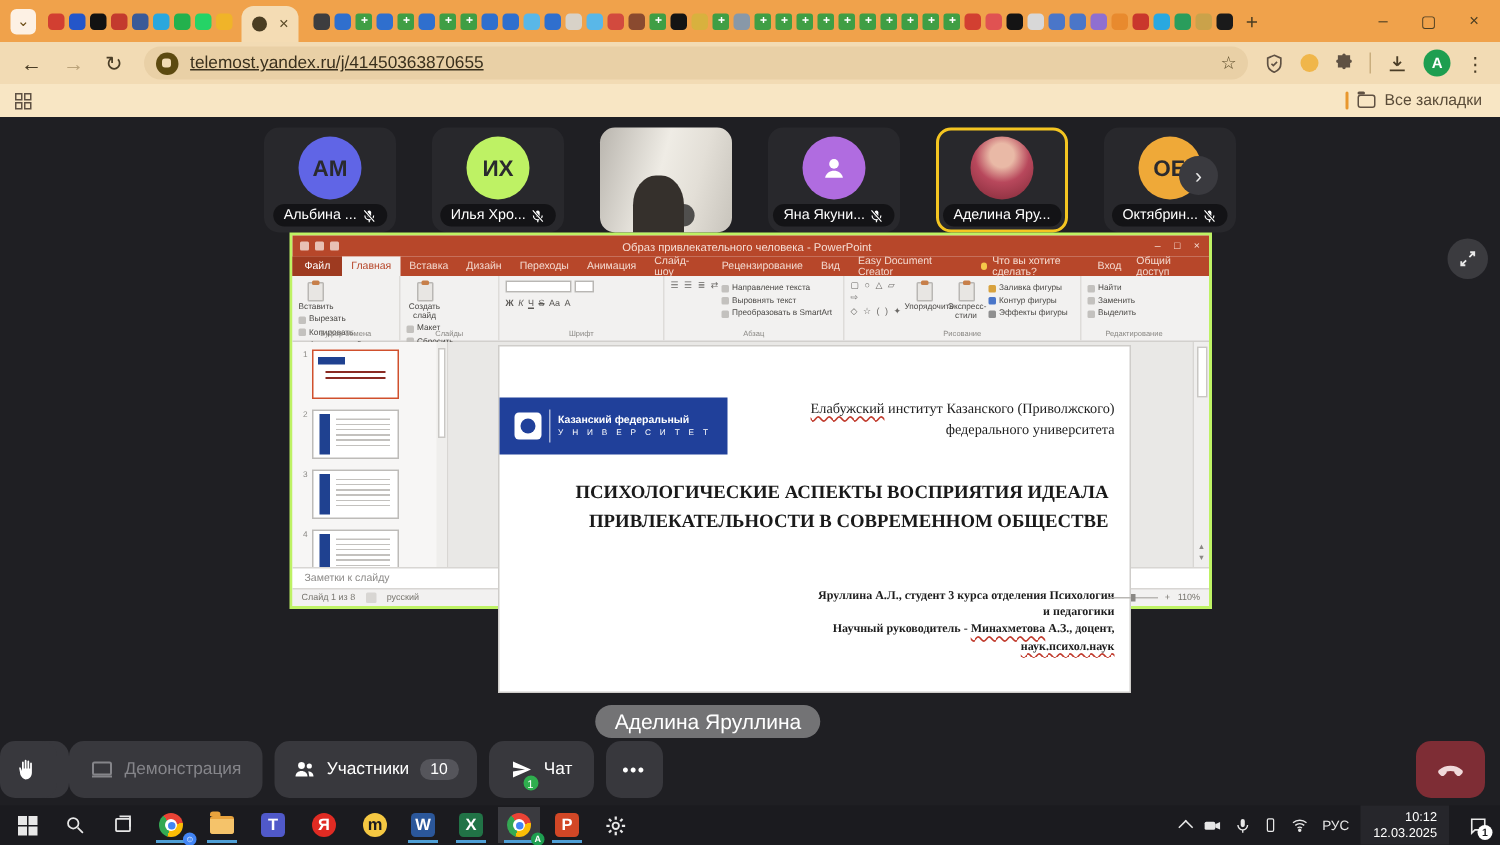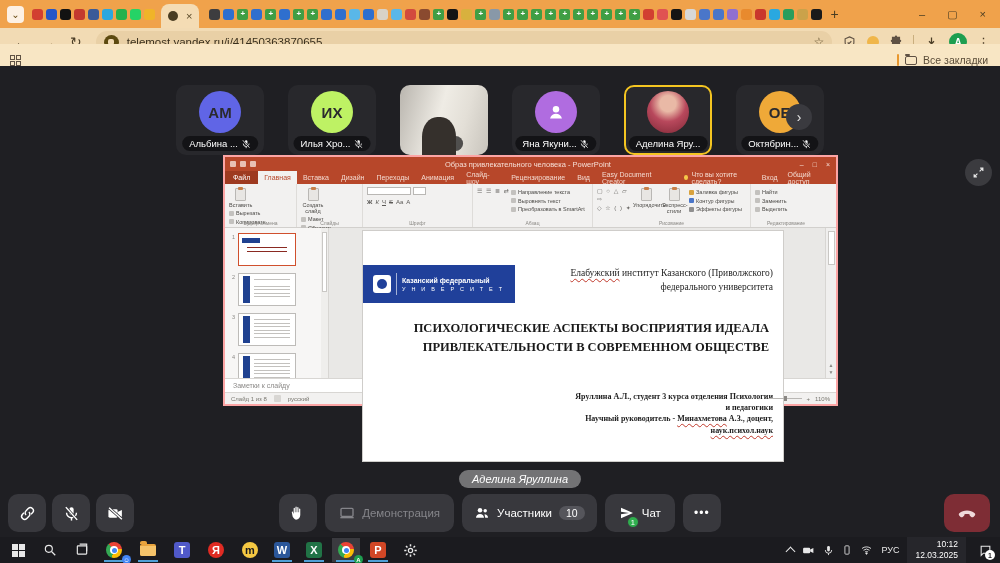--- a/index.html
+++ b/index.html
@@ -29,21 +29,21 @@
   #addricon { width:15px; height:15px; border-radius:50%; background:#5d4a10; display:flex; align-items:center; justify-content:center; }
   #addricon i { width:6px; height:6px; border-radius:2px; background:#f2dbb4; display:block; }
   #addrurl { margin-left:8px; font-size:11.5px; color:#3a301d;text-decoration:underline; }
   #addrstar { margin-left:auto; font-size:12px; color:#5a4a28; }
   .tb-ic { margin-left:10px; }
   #avatarA { width:18px; height:18px; border-radius:50%; background:#1e9e50; color:#fff; font-size:10px; font-weight:bold;
     display:flex; align-items:center; justify-content:center; margin-left:10px; }
   #menu3 { font-size:13px; color:#4a3d26; margin:0 10px; }
   .vdiv { width:1px; height:14px; background:#c9ae7e; margin-left:10px; }
 
-  #bookmarks { position:absolute; left:0; top:44px; width:1000px; height:22px; background:#f8e6c4; display:flex; align-items:flex-end; }
+  #bookmarks { position:absolute; left:0; top:56px; width:1000px; height:22px; background:#f8e6c4; display:flex; align-items:center; }
   #appsgrid { margin-left:10px; width:11px; height:11px; display:grid; grid-template-columns:5px 5px; gap:1px; }
   #appsgrid i { width:5px; height:5px; border:1.4px solid #5f5143; }
   #bm-right { margin-left:auto; display:flex; align-items:center; gap:6px; padding-right:12px; font-size:10.5px; color:#5a4c38; }
   #bm-bar { width:2px; height:12px; background:#e8972e; border-radius:1px; }
   .folder-ic { width:12px; height:9px; background:transparent; border:1.3px solid #5f5143; border-radius:2px; position:relative; }
   .folder-ic:before { content:""; position:absolute; left:-1px; top:-3px; width:5px; height:2px; background:#5f5143; border-radius:1px; }
 
   
   #meeting { position:absolute; left:0; top:78px; width:1000px; height:459px; background:#1f1f23; }
 
@@ -59,21 +59,21 @@
     border-radius:45% 45% 0 0; }
   .av-photo { background:radial-gradient(circle at 50% 30%, #e9b9a6 0 22%, #b8485c 50%, #7e2836 100%); }
   .micoff { width:10px; height:10px; flex:0 0 auto; }
   #tiles-next { position:absolute; left:786px; top:26px; width:26px; height:26px; border-radius:50%; background:#3a3a3f;
     color:#e8e8e8; font-size:14px; display:flex; align-items:center; justify-content:center; }
 
   #expandbtn { position:absolute; left:965px; top:81px; width:27px; height:27px; border-radius:50%; background:rgba(62,62,66,.9);
     display:flex; align-items:center; justify-content:center; }
 
   
-  #share { position:absolute; left:193px; top:77px; width:615px; height:251px; background:#fca5a5; padding:2px;margin-left:30px; }
+  #share { position:absolute; left:193px; top:77px; width:615px; height:251px; background:#bef264; padding:2px; }
   #ppt { width:100%; height:100%; background:#f2f1f0; display:flex; flex-direction:column; position:relative; font-family:"Liberation Sans",sans-serif; }
   #ppt-title { height:14px; background:#b7472a; display:flex; align-items:center; color:#f6ded5; font-size:7.5px; }
   #ppt-title .qat { display:flex; gap:4px; margin-left:5px; }
   #ppt-title .qat i { width:6px; height:6px; background:#e8c0b4; border-radius:1px; display:block; }
   #ppt-title .t { flex:1; text-align:center; }
   #ppt-title .wc { display:flex; gap:9px; margin-right:6px; font-size:7px; }
   #ppt-tabs { height:13px; background:#b7472a; display:flex; align-items:center; font-size:7px; color:#f3d9cf; }
   #ppt-tabs .ft { background:#9e3a20; color:#fff; padding:1px 8px; height:13px; display:flex; align-items:center; }
   #ppt-tabs .tab { padding:0 6px; }
   #ppt-tabs .tab.on { background:#f2f1f0; color:#b7472a; height:13px; display:flex; align-items:center; }
@@ -130,29 +130,29 @@
 
   #ppt-notes { height:14px; background:#fff; border-top:1px solid #d8d6d3; font-size:7px; color:#8c8a88; display:flex; align-items:center; padding-left:8px; }
   #ppt-status { height:12px; background:#f2f1f0; border-top:1px solid #d8d6d3; display:flex; align-items:center;
     font-size:6px; color:#78766f; padding:0 6px; gap:7px; }
   #ppt-status .sp { width:7px; height:7px; background:#d8d6d3; border-radius:1px; }
   #ppt-status .right { margin-left:auto; display:flex; align-items:center; gap:5px; }
   #ppt-status .vico { width:6px; height:6px; border:1px solid #9a9894; display:inline-block; }
   #ppt-status .track { width:34px; height:1px; background:#b9b7b4; position:relative; display:inline-block; }
   #ppt-status .track i { position:absolute; left:16px; top:-2px; width:3px; height:5px; background:#8a8884; display:block; }
 
-  #presenter-badge { position:absolute; left:520px; top:392px; transform:translateX(-50%); background:rgba(120,120,122,.95);
-    color:#fff; font-size:11px; padding:3px 13px; border-radius:12px; white-space:nowrap;font-style:italic; }
+  #presenter-badge { position:absolute; left:472px; top:392px; transform:translateX(-50%); background:rgba(120,120,122,.95);
+    color:#fff; font-size:14px; padding:3px 13px; border-radius:12px; white-space:nowrap; }
 
   
   #controls { position:absolute; left:0; top:412px; width:1000px; height:47px; }
   .cbtn { height:38px; border-radius:10px; background:#38383d; display:flex; align-items:center; justify-content:center; gap:7px; color:#fff; }
   #ctl-left { position:absolute; left:8px; top:4px; display:flex; gap:6px; }
   #ctl-left .cbtn { width:38px; }
-  #ctl-center { position:absolute; left:0; right:0; top:4px; display:flex; justify-content:center; gap:8px; }
+  #ctl-center { position:absolute; left:0; right:0; top:4px; display:flex; gap:8px; }
   #btn-hand,#btn-more { width:38px; }
   #btn-demo { padding:0 14px; color:#85858a; font-size:11.5px; }
   #btn-users { padding:0 12px; font-size:11.5px; }
   #btn-users .cnt { background:#55555b; border-radius:9px; padding:1px 7px; font-size:10.5px; }
   #btn-chat { padding:0 14px; font-size:11.5px; position:relative; }
   #btn-chat .badge { position:absolute; left:22px; bottom:4px; width:12px; height:12px; border-radius:50%; background:#2fae4e;
     color:#fff; font-size:7.5px; display:flex; align-items:center; justify-content:center; border:1.5px solid #38383d; }
   #btn-more { font-size:12px; letter-spacing:1px; }
   #btn-end { position:absolute; right:10px; top:4px; width:46px; height:38px; border-radius:10px; background:#7e2d35;
     display:flex; align-items:center; justify-content:center; }

